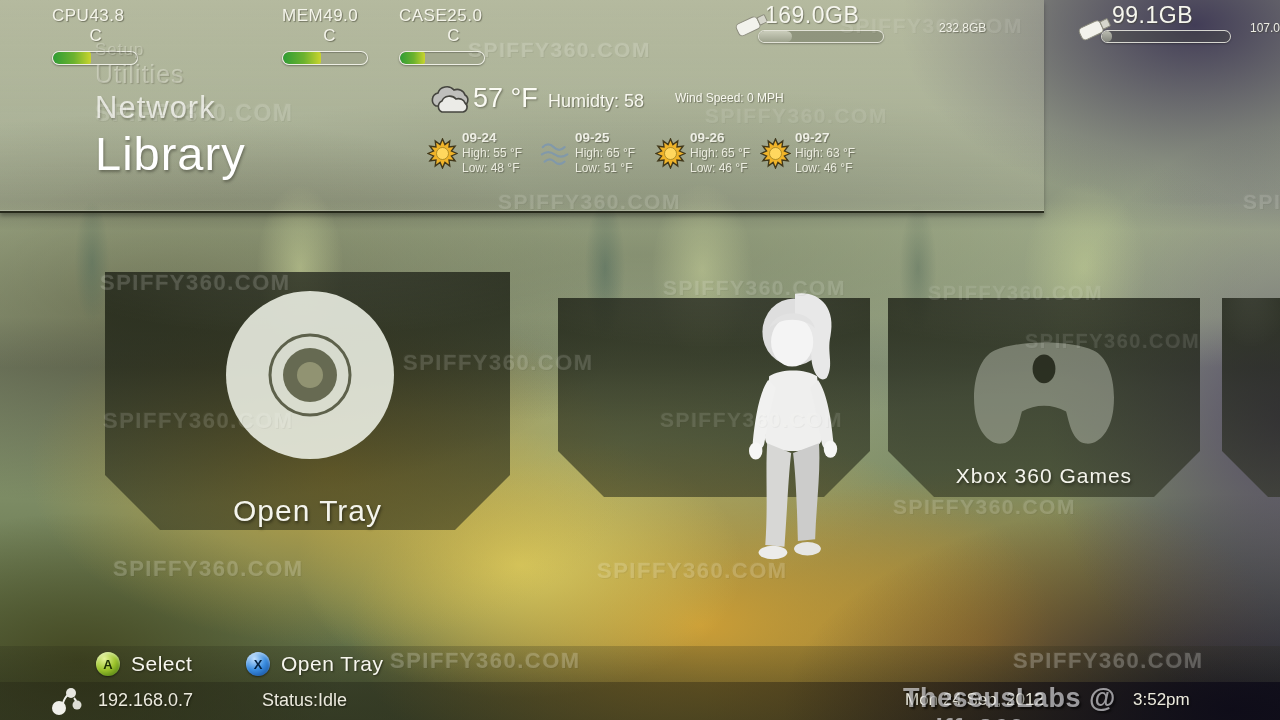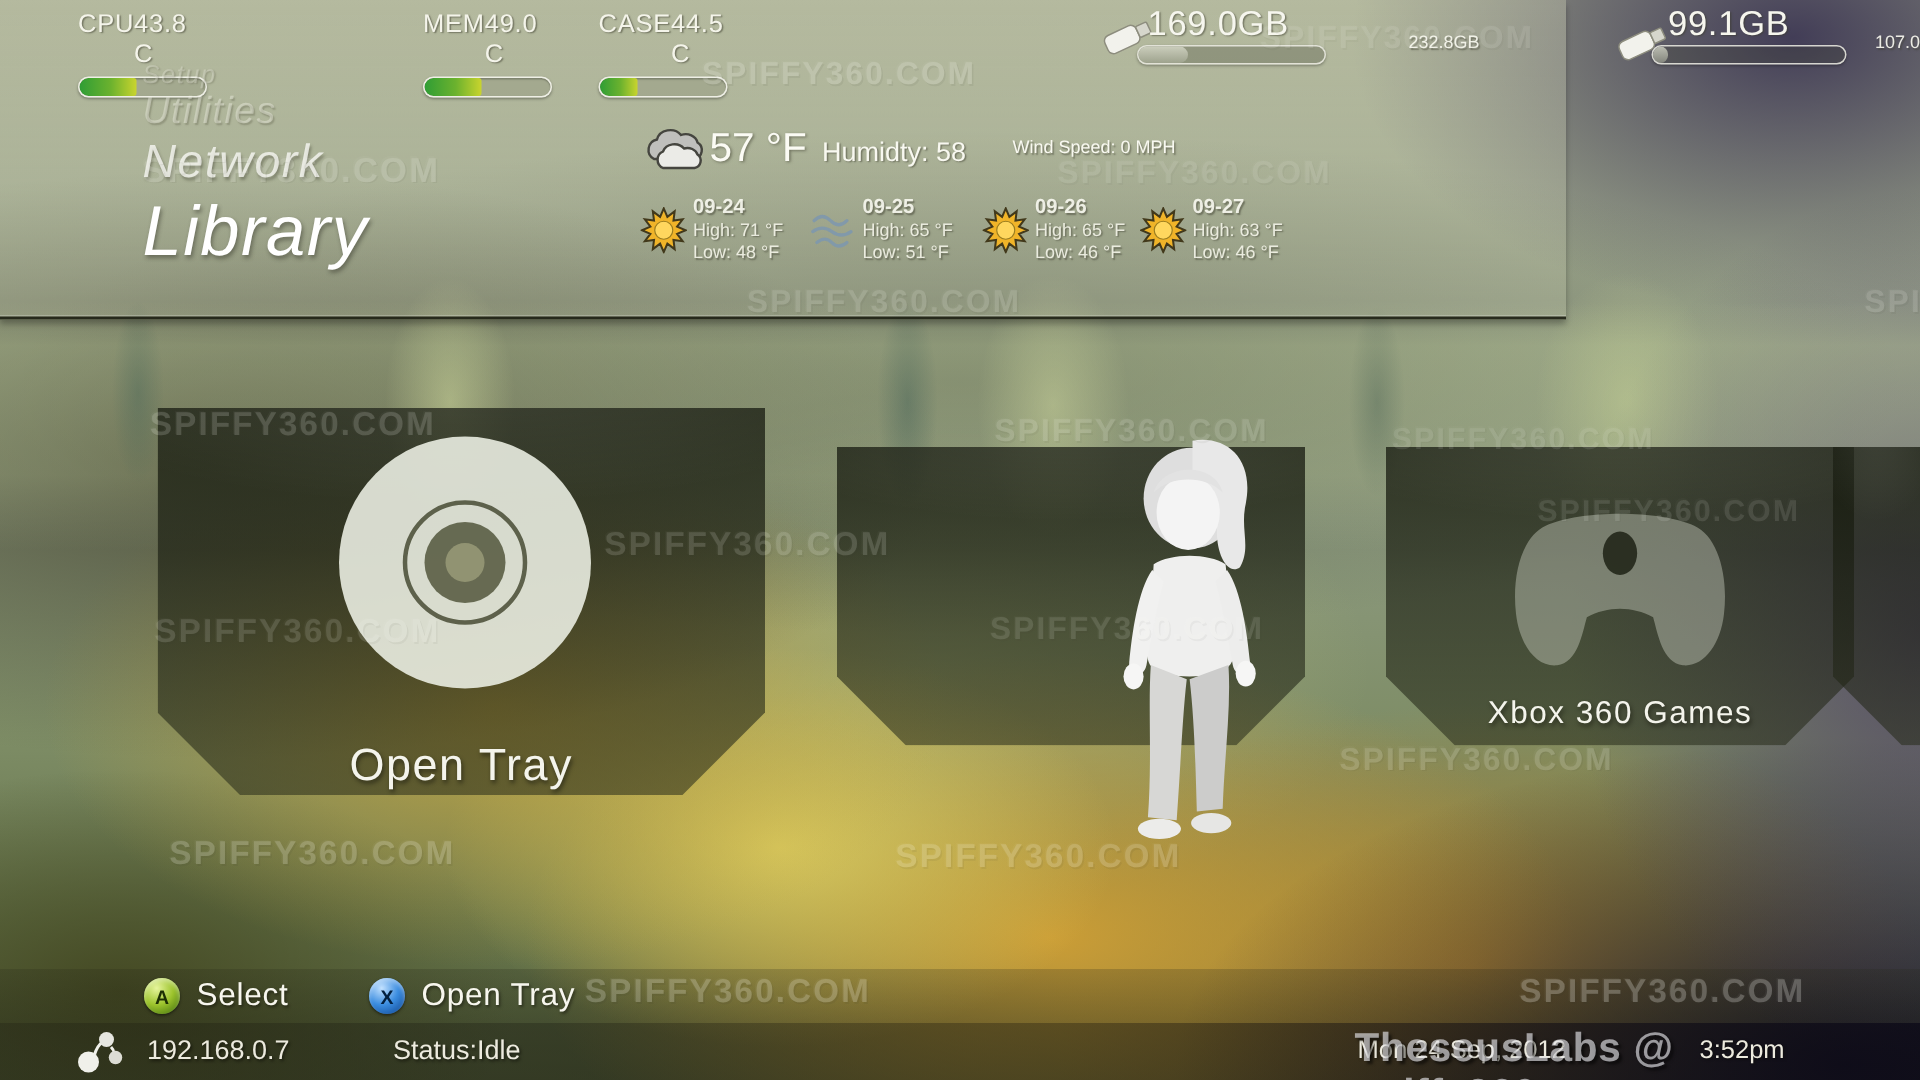--- a/index.html
+++ b/index.html
@@ -46,21 +46,21 @@
   .drive .free{position:absolute;left:30px;top:-3px;font-size:23px;letter-spacing:0.5px;
     color:#f6f6ee;text-shadow:1px 1px 1px rgba(60,60,45,0.5);}
   .drive .total{position:absolute;top:16px;font-size:12px;color:rgba(248,248,240,0.92);
     text-shadow:1px 1px 1px rgba(60,60,45,0.5);margin-left:44px;}
   .drive .dmeter{position:absolute;top:25px;width:124px;height:11px;border:1.5px solid rgba(240,240,232,0.85);
     border-radius:7px;background:rgba(58,60,46,0.28);box-shadow:0 1px 2px rgba(0,0,0,0.3);overflow:hidden;}
   .drive .dmeter .fill{height:100%;border-radius:6px;background:linear-gradient(180deg,rgba(222,224,208,0.75),rgba(170,174,155,0.55));}
   .usb{position:absolute;transform:rotate(-25deg);}
   
   .menu{position:absolute;left:95px;top:40px;list-style:none;margin:0;padding:0;}
-  .menu li{cursor:default;line-height:1.18;letter-spacing:1px;font-style:italic;}
+  .menu li{cursor:default;line-height:1.18;letter-spacing:1px;}
   .mi-0{font-size:17px;color:rgba(245,245,235,0.30);text-shadow:1px 1px 1px rgba(80,80,60,0.25);}
   .mi-1{font-size:25px;color:rgba(245,245,235,0.40);text-shadow:1px 1px 1px rgba(80,80,60,0.3);}
   .mi-2{font-size:31px;color:rgba(250,250,246,0.78);text-shadow:1px 2px 2px rgba(60,60,45,0.4);}
   .mi-3{font-size:47px;color:#ffffff;text-shadow:1px 2px 3px rgba(40,40,30,0.45);}
   
   .wtemp{position:absolute;left:473px;top:83px;font-size:27px;color:#fbfbf4;text-shadow:1px 1px 2px rgba(60,60,45,0.55);}
   .whum{position:absolute;left:548px;top:91px;font-size:18px;color:#f8f8f0;text-shadow:1px 1px 1px rgba(60,60,45,0.5);}
   .wwind{position:absolute;left:675px;top:91px;font-size:12px;color:#f8f8f0;text-shadow:1px 1px 1px rgba(60,60,45,0.5);}
   .cloud-ico{position:absolute;left:424px;top:84px;}
   .fc{position:absolute;top:130px;width:118px;}
@@ -126,21 +126,21 @@
           <span>MEM</span>
           <span>49.0 C</span>
         </div>
       <div class="meter">
           <div class="fill" style="width: 45%;"></div>
         </div>
     </div>
     <div class="sensor" style="left:399px;">
       <div class="srow">
           <span>CASE</span>
-          <span>44.5 C</span>
+          <span>25.0 C</span>
         </div>
       <div class="meter">
           <div class="fill" style="width: 30%;"></div>
         </div>
     </div>
 
     <div class="drive" style="left:735px;width:230px;">
       <svg class="usb" style="left:0;top:8px;" width="34" height="22" viewBox="0 0 34 22">
         <rect x="1" y="5" width="23" height="13" rx="4" fill="#f2f2ec" stroke="#8d8d7e" stroke-width="1"></rect>
         <rect x="24" y="7.5" width="8" height="8" rx="1" fill="#d6d6cc" stroke="#8d8d7e" stroke-width="1"></rect>
@@ -177,21 +177,21 @@
     <span class="wtemp">57 °F</span>
     <span class="whum">Humidty: 58</span>
     <span class="wwind">Wind Speed: 0 MPH</span>
 
     <div class="fc" style="left:427px;">
       <svg class="fico" width="31" height="31" viewBox="0 0 32 32">
         <path d="M31 16 25.2 18.5 29 23.5 22.7 22.7 23.5 29 18.5 25.2 16 31 13.5 25.2 8.5 29 9.3 22.7 3 23.5 6.8 18.5 1 16 6.8 13.5 3 8.5 9.3 9.3 8.5 3 13.5 6.8 16 1 18.5 6.8 23.5 3 22.7 9.3 29 8.5 25.2 13.5 Z" fill="#f0b429" stroke="#42391b" stroke-width="1.4"></path>
         <circle cx="16" cy="16" r="6.2" fill="#ffd75e" stroke="#9a7d20" stroke-width="0.8"></circle>
       </svg>
       <span class="fdate">09-24</span>
-      <span class="fhigh">High: 71 °F</span>
+      <span class="fhigh">High: 55 °F</span>
       <span class="flow">Low: 48 °F</span>
     </div>
     <div class="fc" style="left:540px;">
       <svg class="fico" width="31" height="31" viewBox="0 0 34 34">
         <g fill="none" stroke="#7f98ad" stroke-width="2.4" stroke-linecap="round" opacity="0.9">
           <path d="M3 10 q6 -6 12 0 t12 0"></path>
           <path d="M2 18 q7 -5 14 0 t14 0"></path>
           <path d="M5 26 q6 -5 11 0 t11 0"></path>
         </g>
       </svg>
@@ -242,21 +242,21 @@
       <path d="M99 96 C109 110 113 140 115 160 C116 170 105 172 103 162 C99 140 95 118 91 104 Z" fill="#ededec"></path>
       <ellipse cx="34" cy="170" rx="7" ry="9" fill="#f6f6f5"></ellipse>
       <ellipse cx="112" cy="168" rx="7" ry="9" fill="#f6f6f5"></ellipse>
       <path d="M46 162 C44 192 47 226 44 268 L64 270 C67 228 68 198 71 172 Z" fill="#d7d7d5"></path>
       <path d="M100 162 C102 192 97 228 96 262 L78 264 C77 226 76 198 73 172 Z" fill="#cccccb"></path>
       <ellipse cx="52" cy="276" rx="15" ry="7" fill="#ececea"></ellipse>
       <ellipse cx="88" cy="272" rx="14" ry="7" fill="#e6e6e4"></ellipse>
     </svg>
   </div>
 
-  <div class="tile z10" style="left:888px;top:298px;width:312px;height:199px;margin-left:36px;">
+  <div class="tile z10" style="left:888px;top:298px;width:312px;height:199px;">
     <div class="tbg chamfer-sm"></div>
     <svg class="ticon" style="left:76px;top:36px;" width="160" height="120" viewBox="0 0 210 150">
       <path d="M40 18 C70 4 140 4 170 18 C190 27 200 60 196 95 C193 122 178 142 160 140 C142 138 138 112 134 98 C116 88 94 88 76 98 C72 112 68 138 50 140 C32 142 17 122 14 95 C10 60 20 27 40 18 Z" fill="rgba(208,212,198,0.42)"></path>
       <ellipse cx="105" cy="42" rx="15" ry="19" fill="rgba(24,27,15,0.8)"></ellipse>
     </svg>
     <div class="tile-label lbl-xbox">Xbox 360 Games</div>
   </div>
 
   <div class="tile z10" style="left:1222px;top:298px;width:58px;height:199px;">
     <div class="tbg chamfer-part"></div>

